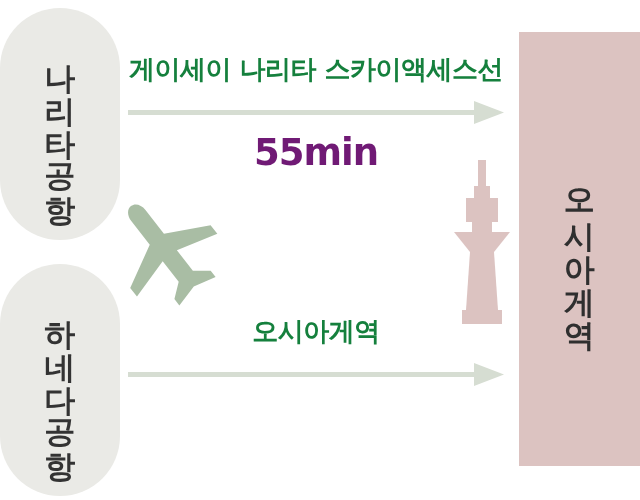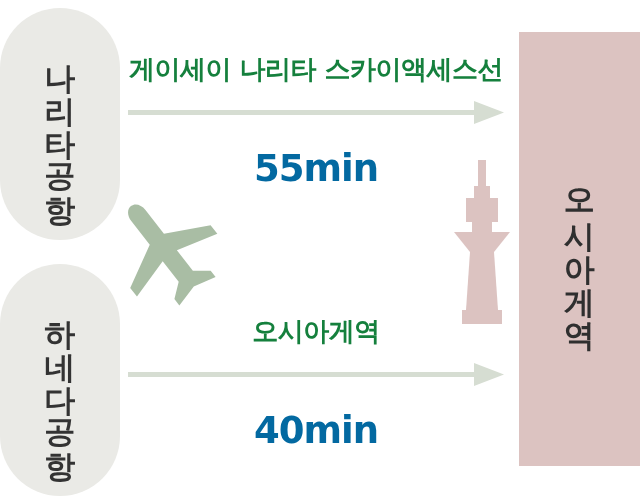--- a/index.html
+++ b/index.html
@@ -83,23 +83,23 @@
   .arrow-wrap {
     position: relative;
     height: 26px;
     margin-top: 12px;
   }
   .arrow-svg { display: block; }
   .route-duration {
     text-align: center;
     font-size: 37px;
     font-weight: 700;
-    color: #0369a1;
+    color: #701a75;
     letter-spacing: -1px;
-    margin-top: 22px;
+    margin-top: 6px;
   }
 
   
   #plane-icon {
     position: absolute;
     left: 112px;
     top: 188px;
     width: 112px;
     height: 118px;
   }
@@ -136,21 +136,20 @@
   </div>
 
   <div class="route" id="route-keikyu">
     <div class="route-name">오시아게역</div>
     <div class="arrow-wrap">
       <svg class="arrow-svg" width="376" height="26" viewBox="0 0 376 26">
         <rect x="0" y="11" width="348" height="5" fill="#d6ddd2"></rect>
         <polygon points="346,2 376,13.5 346,25" fill="#d6ddd2"></polygon>
       </svg>
     </div>
-    <div class="route-duration">40min</div>
   </div>
 
   <svg id="plane-icon" viewBox="0 0 112 118">
     <g transform="rotate(-38 56 59)">
       <path fill="#a9bda4" d="M52 4 c5 0 9 5 9 12 v30 l42 22 v11 l-42 -12 v26 l14 11 v8 l-23 -6 -23 6 v-8 l14 -11 v-26 l-42 12 v-11 l42 -22 v-30 c0 -7 4 -12 9 -12 z"></path>
     </g>
   </svg>
 
   <svg id="tower-icon" viewBox="0 0 64 168">
     <g fill="#dcc3c1">

